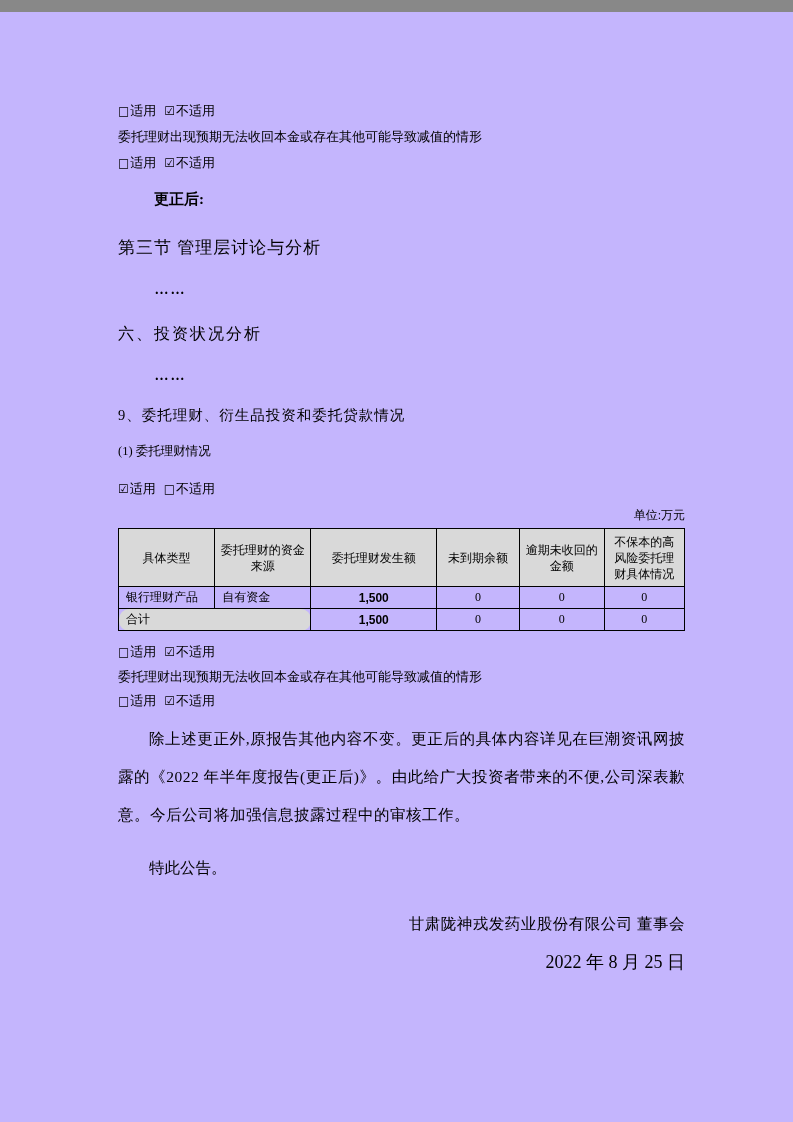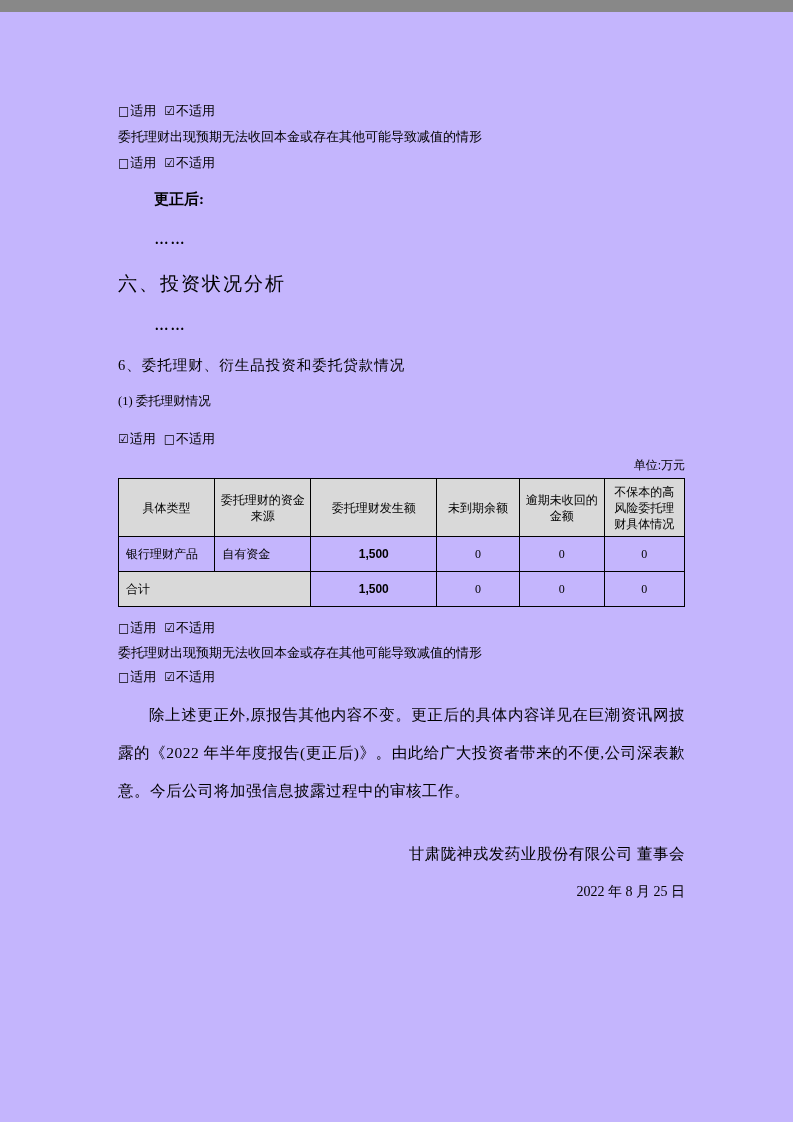--- a/index.html
+++ b/index.html
@@ -8,69 +8,70 @@
     font-family:"Liberation Serif","DejaVu Serif",serif;color:#000;
     box-sizing:border-box;overflow:hidden;
   }
   .content{box-sizing:border-box;padding:86px 108px 0 118px;}
   .body-line{font-size:13px;line-height:26px;white-space:nowrap;}
   .cb{font-family:"DejaVu Sans",sans-serif;font-size:12px;margin-right:1px;}
   .cb.second{margin-left:8px;}
   .correction-label{font-size:15px;font-weight:bold;margin-top:12px;line-height:22px;text-indent:2.4em;}
   .h-section{font-size:17px;font-weight:normal;margin:26px 0 0 0;line-height:24px;letter-spacing:1px;}
   .ellipsis-line{font-size:14px;font-weight:bold;margin-top:18px;line-height:24px;text-indent:2.6em;letter-spacing:2px;}
-  .h-sub{font-size:19px;font-weight:normal;margin:20px 0 0 0;line-height:24px;letter-spacing:2px;}
+  .h-sub{font-size:16px;font-weight:normal;margin:20px 0 0 0;line-height:24px;letter-spacing:2px;}
   .h-item{font-size:14.5px;font-weight:normal;margin:16px 0 0 0;line-height:22px;letter-spacing:1px;}
   .h-subitem{font-size:12.5px;font-weight:normal;margin:14px 0 0 0;line-height:22px;}
   .cbline-margin{margin-top:14px;}
   .unit-line{font-size:12px;line-height:22px;text-align:right;margin-top:2px;}
   table.fin{border-collapse:collapse;width:100%;margin-top:2px;table-layout:fixed;}
   table.fin th,table.fin td{border:1px solid #000;font-size:12px;box-sizing:border-box;}
   table.fin th{background:#d9d9d9;font-weight:normal;text-align:center;height:58px;padding:2px 4px;line-height:16px;}
-  table.fin td{height:35px;padding:2px 7px;}
+  table.fin td{height:22px;padding:2px 7px;border-radius:10px;}
   td.cell-left{text-align:left;}
   td.cell-num{text-align:center;}
   td.cell-bold{font-weight:bold;font-family:"Liberation Sans","DejaVu Sans",sans-serif;font-size:12px;}
   td.total-label{background:#d9d9d9;text-align:left;}
   .after-table{margin-top:9px;}
   .after-table .body-line{line-height:24.5px;}
   .closing-para{
     font-size:15.5px;line-height:38px;text-align:justify;text-indent:2em;
     margin-top:6px;letter-spacing:0.5px;
   }
   .announce-line{font-size:15.5px;line-height:24px;margin-top:22px;text-indent:2em;}
   .sig-line{font-size:15.5px;line-height:24px;margin-top:32px;text-align:right;letter-spacing:0.5px;}
-  .date-line{font-size:14px;line-height:24px;margin-top:14px;text-align:right;}
+  .date-line{font-size:18px;line-height:24px;margin-top:14px;text-align:right;}
 </style>
 </head>
 <body>
 
 <div class="page">
   <div class="content">
 
     <div class="body-line">
       <span class="cb">□</span><span>适用</span><span class="cb second">☑</span><span>不适用</span>
     </div>
 
     <div class="body-line">委托理财出现预期无法收回本金或存在其他可能导致减值的情形</div>
 
     <div class="body-line">
       <span class="cb">□</span><span>适用</span><span class="cb second">☑</span><span>不适用</span>
     </div>
 
     <div class="correction-label">更正后:</div>
 
+    <div class="h-section">第三节 管理层讨论与分析</div>
 
     <div class="ellipsis-line">……</div>
 
     <div class="h-sub">六、投资状况分析</div>
 
     <div class="ellipsis-line">……</div>
 
-    <div class="h-item">6、委托理财、衍生品投资和委托贷款情况</div>
+    <div class="h-item">9、委托理财、衍生品投资和委托贷款情况</div>
 
     <div class="h-subitem">(1) 委托理财情况</div>
 
     <div class="body-line cbline-margin">
       <span class="cb">☑</span><span>适用</span><span class="cb second">□</span><span>不适用</span>
     </div>
 
 
     <div class="unit-line">单位:万元</div>
 
@@ -117,19 +118,20 @@
         <span class="cb">□</span><span>适用</span><span class="cb second">☑</span><span>不适用</span>
       </div>
       <div class="body-line">委托理财出现预期无法收回本金或存在其他可能导致减值的情形</div>
       <div class="body-line">
         <span class="cb">□</span><span>适用</span><span class="cb second">☑</span><span>不适用</span>
       </div>
     </div>
 
     <div class="closing-para">除上述更正外,原报告其他内容不变。更正后的具体内容详见在巨潮资讯网披露的《2022 年半年度报告(更正后)》。由此给广大投资者带来的不便,公司深表歉意。今后公司将加强信息披露过程中的审核工作。</div>
 
+    <div class="announce-line">特此公告。</div>
 
     <div class="sig-line">甘肃陇神戎发药业股份有限公司 董事会</div>
 
     <div class="date-line">2022 年 8 月 25 日</div>
 
   </div>
 </div>
 
 </body></html>

